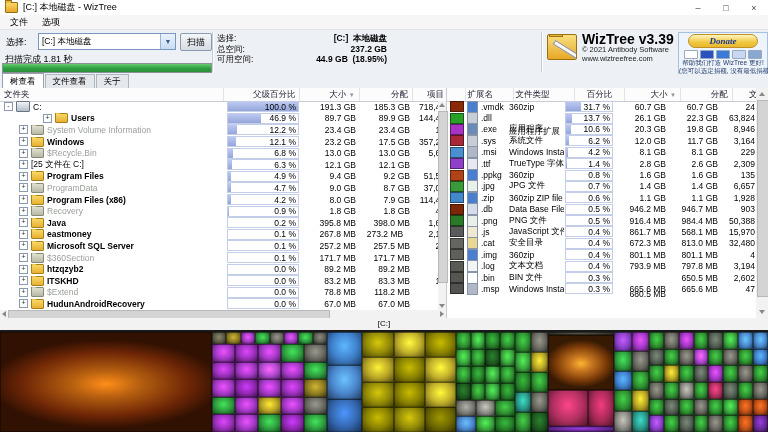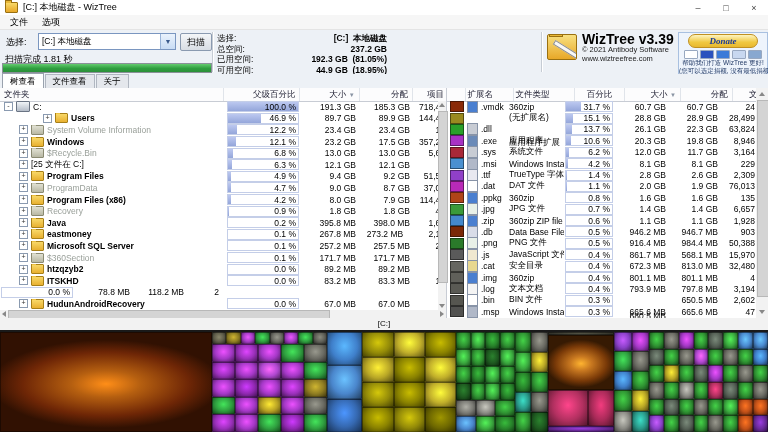--- a/index.html
+++ b/index.html
@@ -139,24 +139,20 @@
   <div class="abs" id="stats">
       <div class="stat-row">
         <span class="lbl">选择:</span>
         <span class="val">[C:]  本地磁盘</span>
       </div>
       <div class="stat-row">
         <span class="lbl">总空间:</span>
         <span class="val">237.2 GB</span>
       </div>
       <div class="stat-row">
-        <span class="lbl">已用空间:</span>
-        <span class="val">192.3 GB  (81.05%)</span>
-      </div>
-      <div class="stat-row">
         <span class="lbl">可用空间:</span>
         <span class="val">44.9 GB  (18.95%)</span>
       </div>
     </div>
   <div class="abs tb-div" style="left:541px"></div>
   <div id="logo"></div>
   <div class="abs" id="about">
     <div class="l1">WizTree v3.39 (64 位)</div>
     <div class="l2">© 2021 Antibody Software</div>
     <div class="l3">www.wiztreefree.com</div>
@@ -408,20 +404,25 @@
           </div>
           <div class="pct-cell" style="width: 70px;">
             <div class="pct-bar" style="width: 0%;"></div>
             <span class="pct-txt">0.0 %</span>
           </div>
           <div class="num" style="width: 56px; padding-right: 4px;">83.2 MB</div>
           <div class="num" style="width: 50px; padding-right: 4px;">83.3 MB</div>
           <div class="num" style="width: 31px; padding-right: 1px;">12</div>
         </div>
         <div class="trow" style="height: 11.6px;">
+          <div class="name-cell" style="width: 226px; padding-left: 19px;">
+            <span class="expander">+</span>
+            <span class="icon-folder sysf"></span>
+            <span class="gray">$Extend</span>
+          </div>
           <div class="pct-cell" style="width: 70px;">
             <div class="pct-bar" style="width: 0%;"></div>
             <span class="pct-txt">0.0 %</span>
           </div>
           <div class="num" style="width: 56px; padding-right: 4px;">78.8 MB</div>
           <div class="num" style="width: 50px; padding-right: 4px;">118.2 MB</div>
           <div class="num" style="width: 31px; padding-right: 1px;">2</div>
         </div>
         <div class="trow" style="height: 11.6px;">
           <div class="name-cell" style="width: 226px; padding-left: 19px;">
@@ -472,34 +473,20 @@
           <div class="name-cell" style="width: 60px;">360zip</div>
           <div class="pct-cell" style="width: 46px;">
             <div class="pct-bar" style="width: 31.7%;"></div>
             <span class="pct-txt">31.7 %</span>
           </div>
           <div class="num" style="width: 52px; padding-right: 4px;">60.7 GB</div>
           <div class="num" style="width: 48px; padding-right: 4px;">60.7 GB</div>
           <div class="num" style="width: 33px; padding-right: 1px;">24</div>
         </div>
         <div class="trow" style="height: 11.4px;">
-          <div class="swatch" style="background: rgb(154, 138, 32);"></div>
-          <div class="name-cell" style="width: 46px;">
-            <span></span>
-          </div>
-          <div class="name-cell" style="width: 60px;">(无扩展名)</div>
-          <div class="pct-cell" style="width: 46px;">
-            <div class="pct-bar" style="width: 15.1%;"></div>
-            <span class="pct-txt">15.1 %</span>
-          </div>
-          <div class="num" style="width: 52px; padding-right: 4px;">28.8 GB</div>
-          <div class="num" style="width: 48px; padding-right: 4px;">28.9 GB</div>
-          <div class="num" style="width: 33px; padding-right: 1px;">28,499</div>
-        </div>
-        <div class="trow" style="height: 11.4px;">
           <div class="swatch" style="background: rgb(42, 160, 42);"></div>
           <div class="name-cell" style="width: 46px;">
             <span class="ficon" style="background: rgb(200, 204, 212);"></span>
             <span>.dll</span>
           </div>
           <div class="name-cell" style="width: 60px; margin-top: 28px;">应用程序扩展</div>
           <div class="pct-cell" style="width: 46px;">
             <div class="pct-bar" style="width: 13.7%;"></div>
             <span class="pct-txt">13.7 %</span>
           </div>
@@ -559,35 +546,20 @@
             <span>.ttf</span>
           </div>
           <div class="name-cell" style="width: 60px;">TrueType 字体文件</div>
           <div class="pct-cell" style="width: 46px;">
             <div class="pct-bar" style="width: 1.4%;"></div>
             <span class="pct-txt">1.4 %</span>
           </div>
           <div class="num" style="width: 52px; padding-right: 4px;">2.8 GB</div>
           <div class="num" style="width: 48px; padding-right: 4px;">2.6 GB</div>
           <div class="num" style="width: 33px; padding-right: 1px;">2,309</div>
-        </div>
-        <div class="trow" style="height: 11.4px;">
-          <div class="swatch" style="background: rgb(184, 42, 184);"></div>
-          <div class="name-cell" style="width: 46px;">
-            <span class="ficon" style="background: rgb(255, 255, 255);"></span>
-            <span>.dat</span>
-          </div>
-          <div class="name-cell" style="width: 60px;">DAT 文件</div>
-          <div class="pct-cell" style="width: 46px;">
-            <div class="pct-bar" style="width: 1.1%;"></div>
-            <span class="pct-txt">1.1 %</span>
-          </div>
-          <div class="num" style="width: 52px; padding-right: 4px;">2.0 GB</div>
-          <div class="num" style="width: 48px; padding-right: 4px;">1.9 GB</div>
-          <div class="num" style="width: 33px; padding-right: 1px;">76,013</div>
         </div>
         <div class="trow" style="height: 11.4px;">
           <div class="swatch" style="background: rgb(176, 68, 24);"></div>
           <div class="name-cell" style="width: 46px;">
             <span class="ficon" style="background: rgb(74, 127, 208);"></span>
             <span>.ppkg</span>
           </div>
           <div class="name-cell" style="width: 60px;">360zip</div>
           <div class="pct-cell" style="width: 46px;">
             <div class="pct-bar" style="width: 0.8%;"></div>

